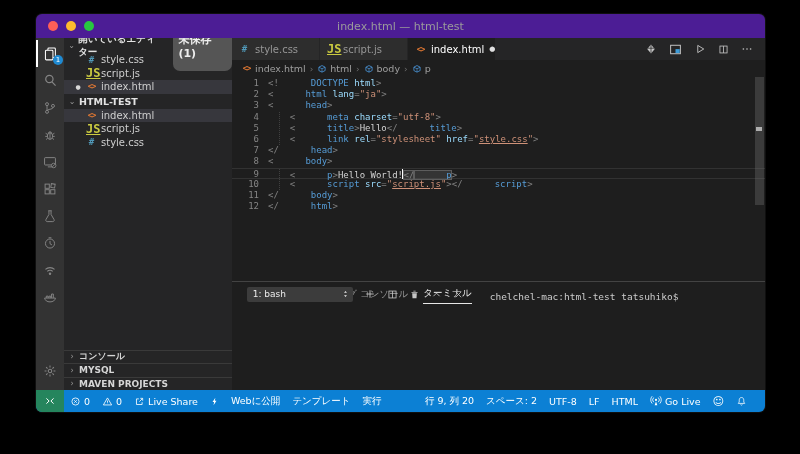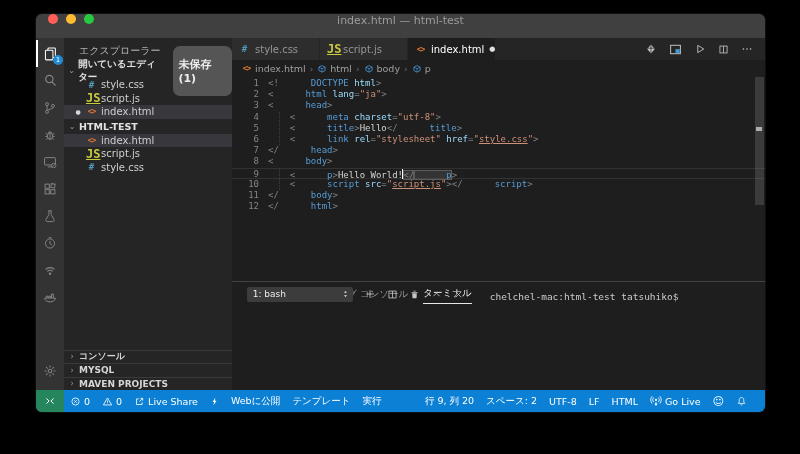--- a/index.html
+++ b/index.html
@@ -2,22 +2,22 @@
 <html><head>
 <meta charset="utf-8">
 <style>
   * { box-sizing: border-box; margin: 0; padding: 0; }
   html,body { width:800px; height:454px; background:#000; overflow:hidden;
     font-family:"DejaVu Sans","Liberation Sans",sans-serif; }
   .window { position:absolute; left:36px; top:14px; width:729px; height:398px;
     border-radius:6px; overflow:hidden; background:#1e1e1e; display:flex; flex-direction:column;
     box-shadow:0 0 0 1px rgba(255,255,255,0.06); }
   
-  .titlebar { height:24px; flex:none; background:#404040; position:relative;
-    display:flex; align-items:flex-start; justify-content:center; }
+  .titlebar { height:24px; flex:none; background:#4c1d95; position:relative;
+    display:flex; align-items:center; justify-content:center; }
   .traffic { position:absolute; left:12px; display:flex; gap:8px; }
   .light { width:10px; height:10px; border-radius:50%; }
   .title { font-size:11px; color:#9b9b9b; }
   
   .main { flex:1; display:flex; min-height:0; }
   .activitybar { width:28px; flex:none; background:#333333; display:flex; flex-direction:column;
     align-items:stretch; padding-top:2px; }
   .ab-item { height:27px; display:flex; align-items:center; justify-content:center;
     color:#858585; position:relative; flex:none; }
   .ab-item.active { color:#fff; box-shadow:inset 2px 0 0 #fff; }
@@ -198,21 +198,20 @@
           <span class="icn">
             <svg width="14" height="14" viewBox="0 0 16 16" fill="none" stroke="currentColor" stroke-width="1.1">
               <circle cx="8" cy="8" r="2" stroke-width="1.2"></circle>
               <path d="M8 1.8v2.2M8 12v2.2M1.8 8h2.2M12 8h2.2M3.6 3.6l1.6 1.6M10.8 10.8l1.6 1.6M12.4 3.6l-1.6 1.6M5.2 10.8l-1.6 1.6" stroke-width="1.2"></path>
             </svg>
           </span>
         </div>
       </div>
 
     <div class="sidebar">
-      <div class="sb-title">エクスプローラー</div>
       <div class="sec-header">
         <span class="chev">⌄</span>
         <span>開いているエディター</span>
         <span class="sec-badge">未保存 (1)</span>
       </div>
       <div id="open-editors-list">
           <div class="row">
             <span class="fi fi-css">#</span>
             <span>style.css</span>
           </div>

